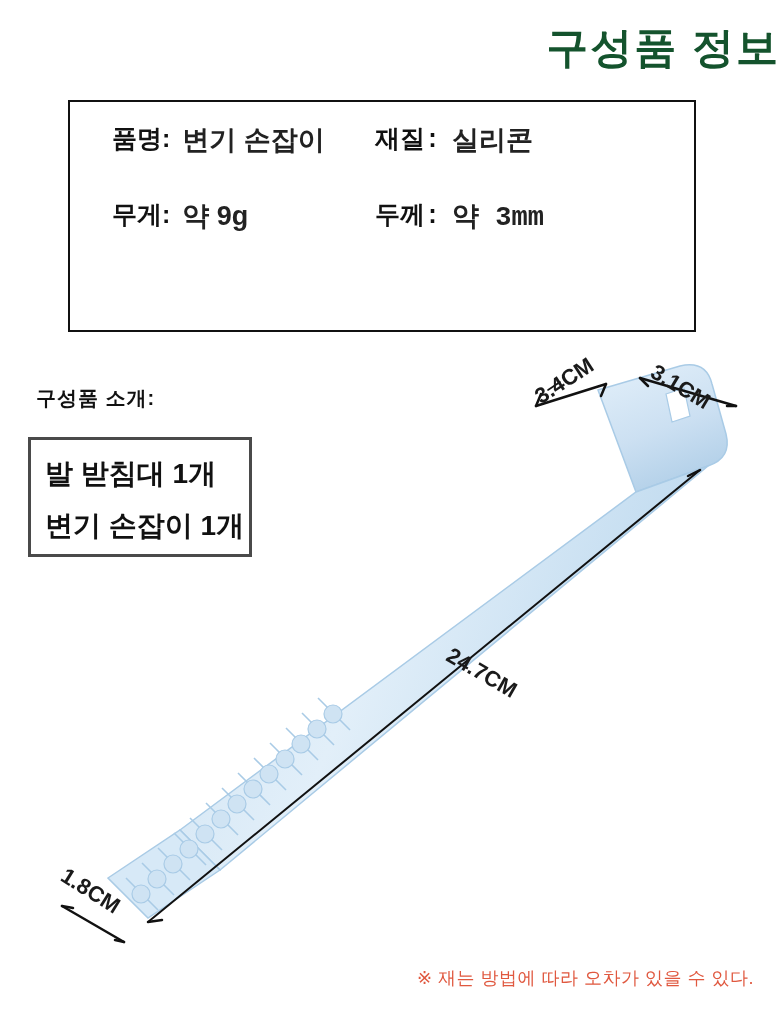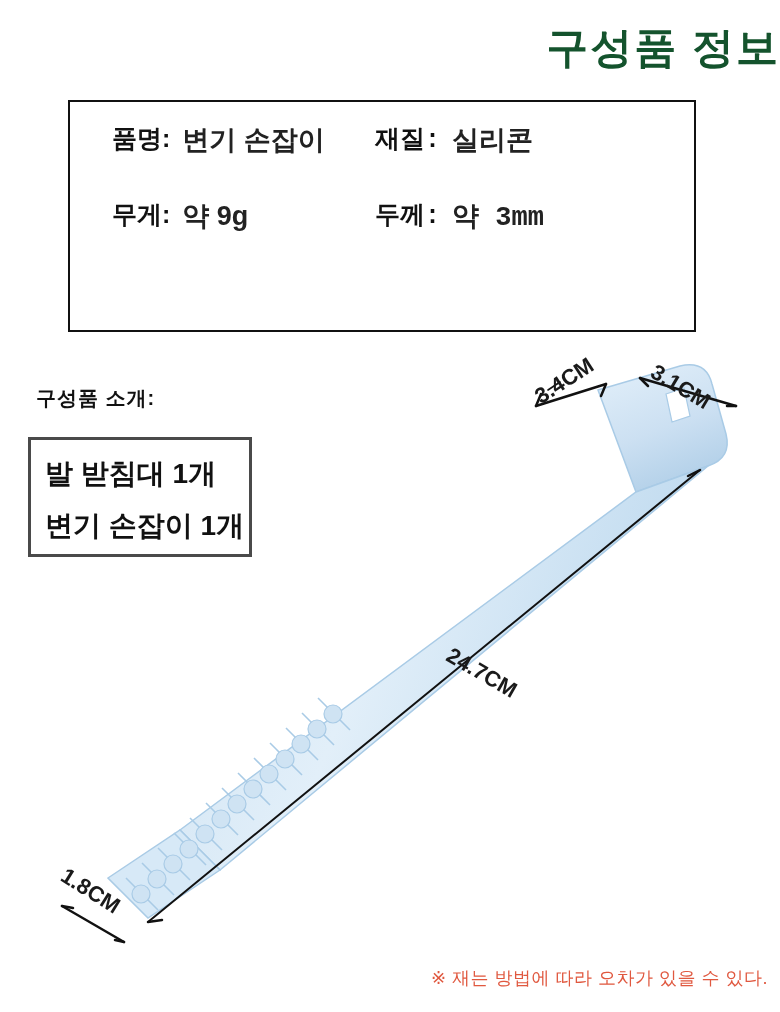--- a/index.html
+++ b/index.html
@@ -141,21 +141,21 @@
   }
   #dim-label-18 {
     left: 58px;
     top: 878px;
     transform: rotate(32deg);
   }
 
   
   #footer-note {
     position: absolute;
-    right: 12px;
+    right: 26px;
     bottom: 22px;
     font-size: 18px;
     color: #e0583f;
     letter-spacing: 0.5px;
     white-space: nowrap;
   }
 </style>
 </head>
 <body>
 

